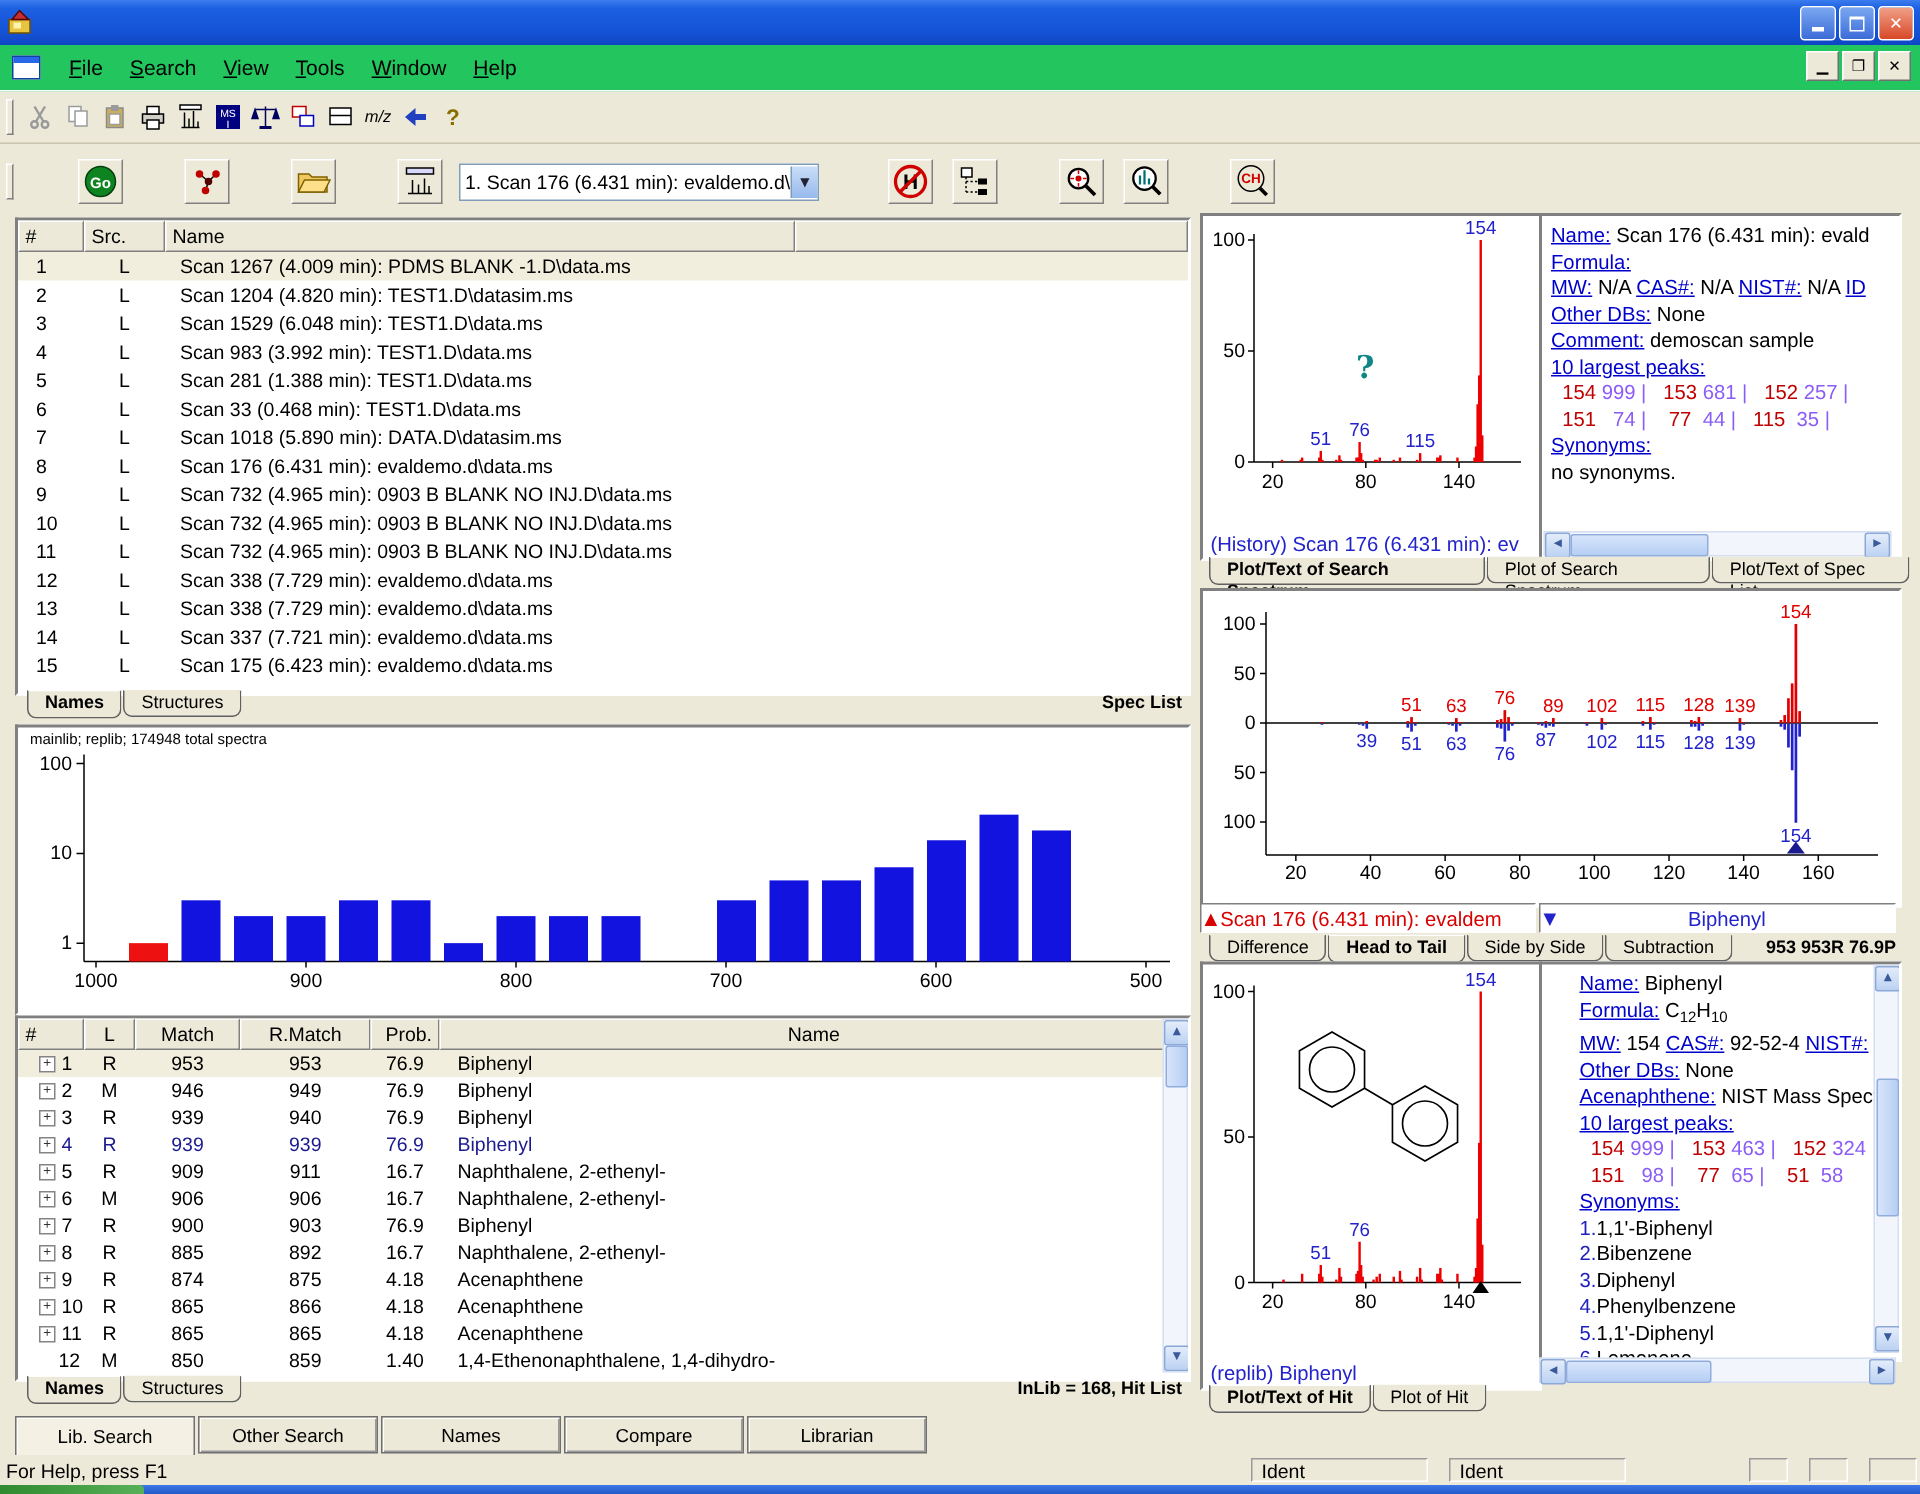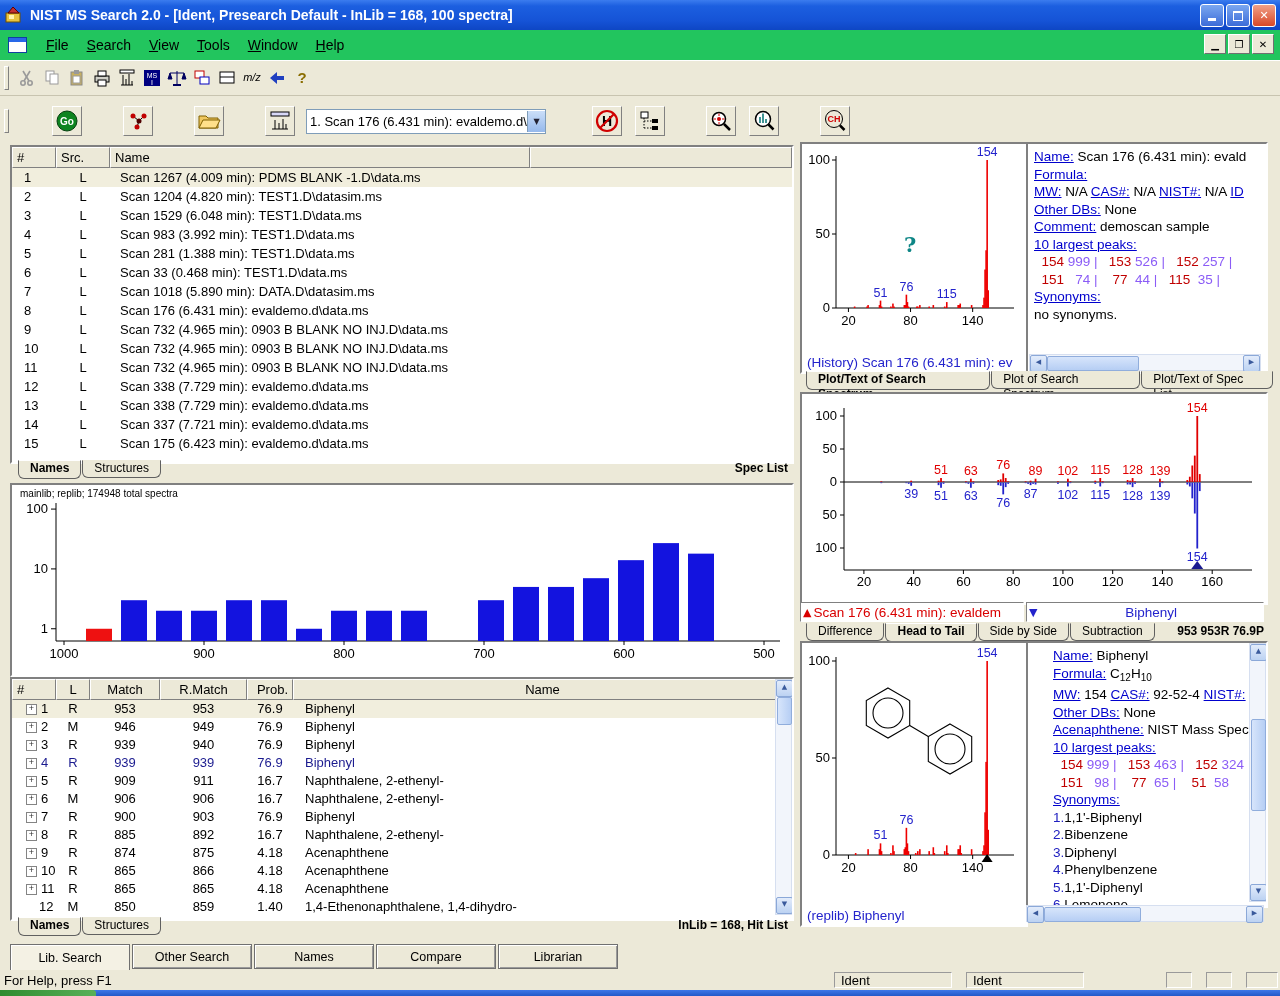--- a/index.html
+++ b/index.html
@@ -108,21 +108,20 @@
 <div class="win">
 
   <div class="titlebar">
     <span class="appicon">
       <svg width="20" height="20">
           <rect x="2" y="8" width="14" height="9" fill="#E8C340" stroke="#705000"></rect>
           <path d="M4 8 L9 2 L15 8 Z" fill="#C23030" stroke="#5A0000"></path>
           <rect x="5" y="10" width="5" height="4" fill="#FFF3B0"></rect>
         </svg>
     </span>
-    <span>NIST MS Search 2.0 - [Ident, Presearch Default - InLib = 168, 100 spectra]</span>
     <div class="winbtns">
       <div class="wbtn">
           <div class="minbar"></div>
         </div>
       <div class="wbtn">
           <div class="rest"></div>
         </div>
       <div class="wbtn close">✕</div>
     </div>
   </div>
@@ -654,21 +653,21 @@
     <div class="caption">(History) Scan 176 (6.431 min): ev</div>
   </div>
   <div class="sunken" id="p1-info" style="left:1026px;top:142px;width:238px;height:228px;">
     <div class="ipad" id="p1-lines">
         <div class="iline"><span class="p-link">Name:</span><span class="p-text"> Scan 176 (6.431 min): evald</span></div>
         <div class="iline"><span class="p-link">Formula:</span></div>
         <div class="iline"><span class="p-link">MW:</span><span class="p-text"> N/A </span><span class="p-link">CAS#:</span><span class="p-text"> N/A </span><span class="p-link">NIST#:</span><span class="p-text"> N/A </span><span class="p-link">ID</span></div>
         <div class="iline"><span class="p-link">Other DBs:</span><span class="p-text"> None</span></div>
         <div class="iline"><span class="p-link">Comment:</span><span class="p-text"> demoscan sample</span></div>
         <div class="iline"><span class="p-link">10 largest peaks:</span></div>
-        <div class="iline"><span class="p-mz">  154</span><span class="p-int"> 999 |  </span><span class="p-mz"> 153</span><span class="p-int"> 526 |  </span><span class="p-mz"> 152</span><span class="p-int"> 257 |</span></div>
+        <div class="iline"><span class="p-mz">  154</span><span class="p-int"> 999 |  </span><span class="p-mz"> 153</span><span class="p-int"> 681 |  </span><span class="p-mz"> 152</span><span class="p-int"> 257 |</span></div>
         <div class="iline"><span class="p-mz">  151</span><span class="p-int">   74 |  </span><span class="p-mz">  77</span><span class="p-int">  44 |  </span><span class="p-mz"> 115</span><span class="p-int">  35 |</span></div>
         <div class="iline"><span class="p-link">Synonyms:</span></div>
         <div class="iline"><span class="p-text">no synonyms.</span></div>
       </div>
     <div class="sb" style="left:1px;bottom:1px;width:232px;height:17px;">
       <div class="sbbtn" style="left:0;top:0;">◀</div>
       <div class="sbthumb h" style="left:17px;top:1px;width:90px;height:13px;"></div>
       <div class="sbbtn" style="right:0;top:0;">▶</div>
     </div>
   </div>
@@ -907,20 +906,24 @@
       <div class="sbbtn" style="left:0;top:0;">▲</div>
       <div class="sbthumb" style="left:1px;top:75px;width:13px;height:90px;"></div>
       <div class="sbbtn" style="left:0;bottom:0;">▼</div>
     </div>
   </div>
   <div class="sb" style="left:1026px;top:905px;width:238px;height:17px;">
     <div class="sbbtn" style="left:0;top:0;">◀</div>
     <div class="sbthumb h" style="left:17px;top:1px;width:95px;height:13px;"></div>
     <div class="sbbtn" style="right:0;top:0;">▶</div>
   </div>
+  <div class="tabrow" id="p3-tabs" style="left:798px;top:923px;width:468px;height:17px;">
+      <div class="tab active">Plot/Text of Hit</div>
+      <div class="tab">Plot of Hit</div>
+    </div>
 
   <div id="bottom-btns" style="position:absolute;left:10px;top:944px;display:flex;">
       <div class="bbtn active">Lib. Search</div>
       <div class="bbtn">Other Search</div>
       <div class="bbtn">Names</div>
       <div class="bbtn">Compare</div>
       <div class="bbtn">Librarian</div>
     </div>
 
   <div class="statusbar">

